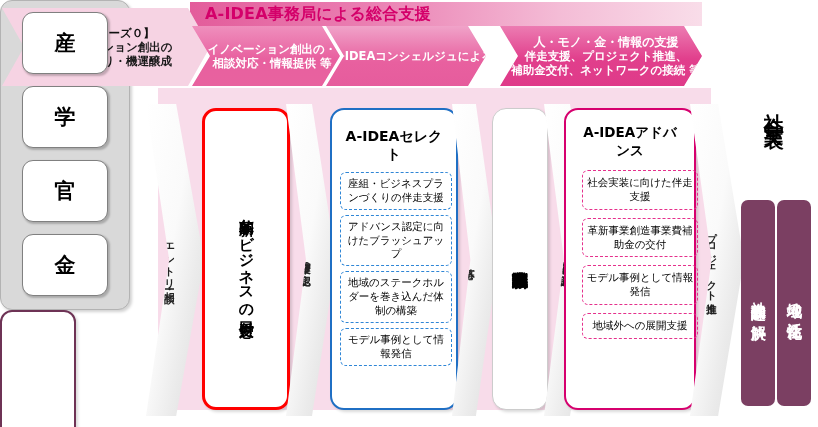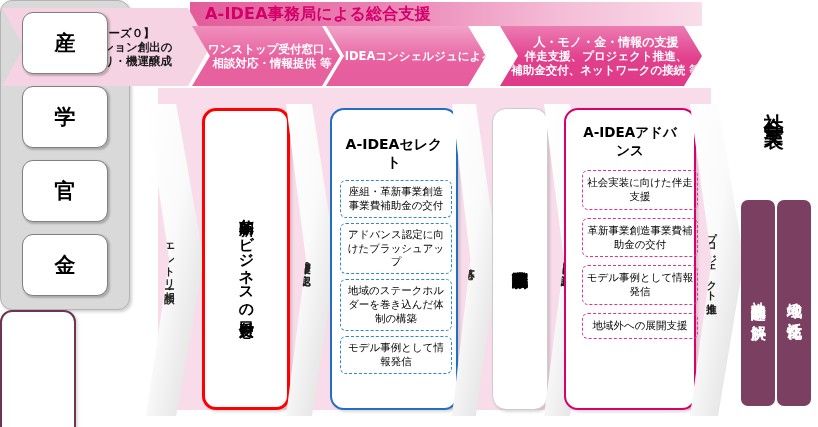--- a/index.html
+++ b/index.html
@@ -109,21 +109,21 @@
     position: absolute; left: 0; right: 0; top: 0; bottom: 0;
     display: flex; align-items: center; justify-content: center;
     font-size: 15px; font-weight: bold; color: #000;
   }
 
   
   #select-col {
     left: 330px; top: 108px; width: 128px; height: 302px;
     border: 2.5px solid #1f6fc4;
     box-shadow: 2px 2px 3px rgba(0,0,0,0.15);
-    padding: 20px 8px;
+    padding: 12px 8px;
   }
   #select-col .ctitle {
     text-align: center; font-size: 14px; font-weight: bold;
     color: #000; margin: 6px 0 8px;
   }
   .subbox {
     box-sizing: border-box; width: 112px; margin: 0 auto 5px;
     text-align: center; font-size: 10.5px; line-height: 1.32;
     padding: 4px 3px; border-radius: 6px; color: #000;
   }
@@ -215,21 +215,21 @@
   <div class="banner-text">A-IDEA事務局による総合支援</div>
 
   <div class="chev" id="phase0">
     <div class="ph">【フェーズ０】</div>
     <div class="ln">イノベーション創出の</div>
     <div class="ln">土壌づくり・機運醸成</div>
   </div>
 
   <div class="chev" id="phase1">
     <div class="ph">【フェーズ１】</div>
-    <div class="ln">ワンストップ受付窓口・</div>
+    <div class="ln">イノベーション創出の・</div>
     <div class="ln">相談対応・情報提供 等</div>
   </div>
 
   <div class="chev" id="phase2">
     <div class="ph">【フェーズ２】</div>
     <div class="ln">A-IDEAコンシェルジュによる</div>
   </div>
 
   <div class="chev" id="phase3">
     <div class="ph">【フェーズ３】</div>
@@ -255,21 +255,21 @@
   <div class="col" id="red-col">
     <div class="vtext">革新的なビジネスの受付窓口</div>
   </div>
 
   <div class="arrow" id="arrow2">
     <div class="vtext">有望案件の認定</div>
   </div>
 
   <div class="col" id="select-col">
     <div class="ctitle">A-IDEAセレクト</div>
-    <div class="subbox">座組・革新事業創造事業費補助金の交付</div>
+    <div class="subbox">座組・ビジネスプランづくりの伴走支援</div>
     <div class="subbox">アドバンス認定に向けたブラッシュアップ</div>
     <div class="subbox">地域のステークホルダーを巻き込んだ体制の構築</div>
     <div class="subbox">モデル事例として情報発信</div>
   </div>
 
   <div class="arrow" id="arrow3">
     <div class="vtext">応募</div>
   </div>
 
   <div class="col" id="strategy-col">

